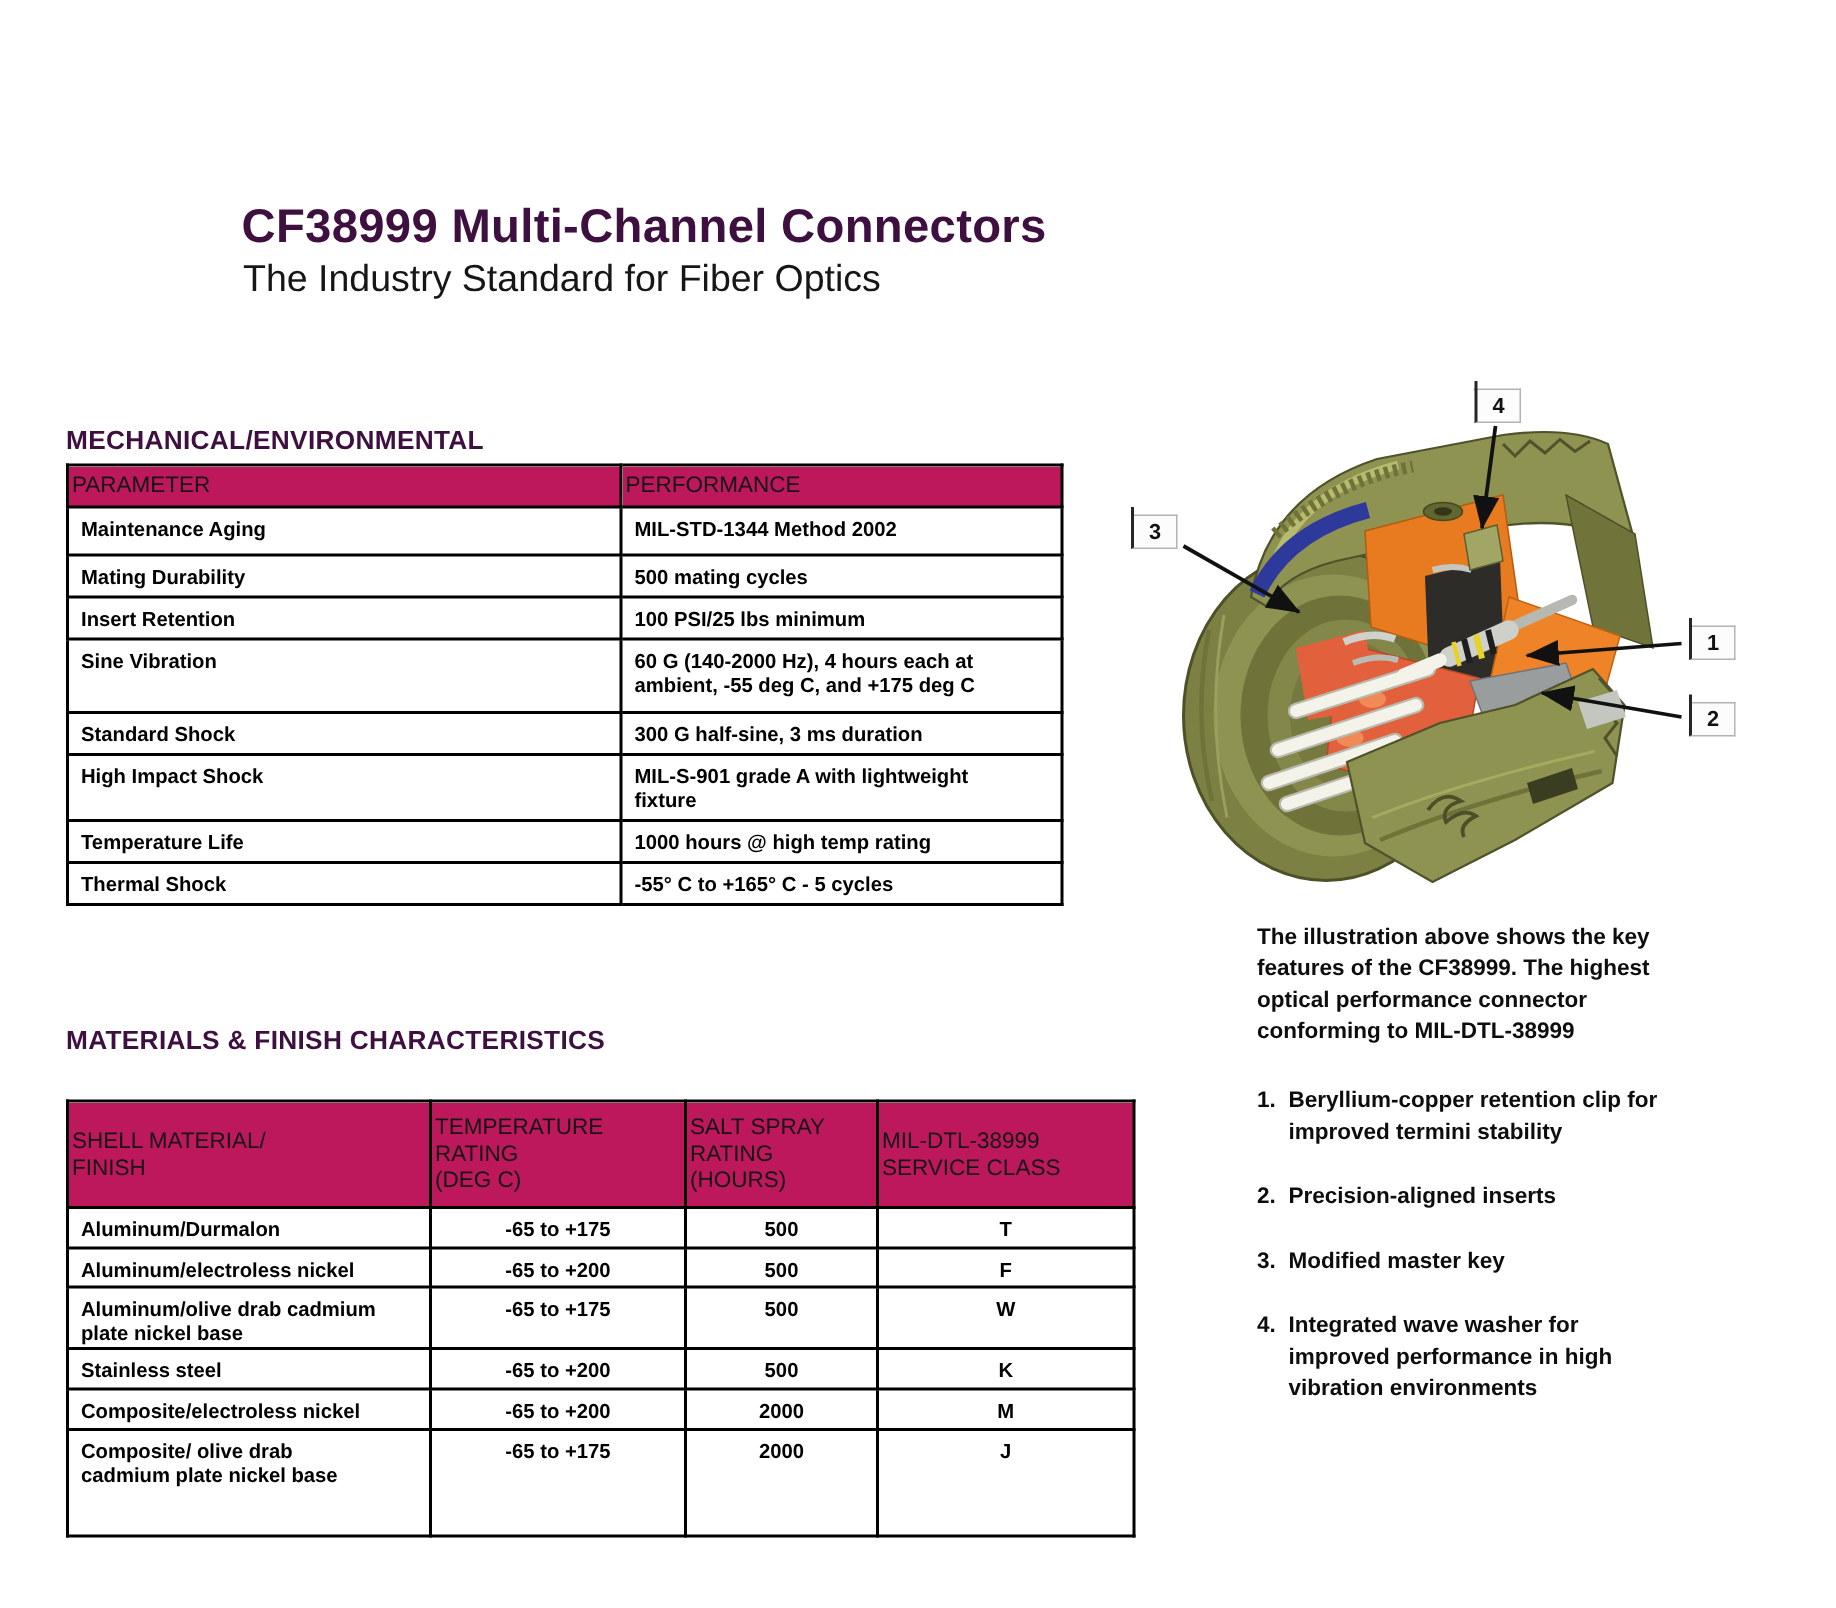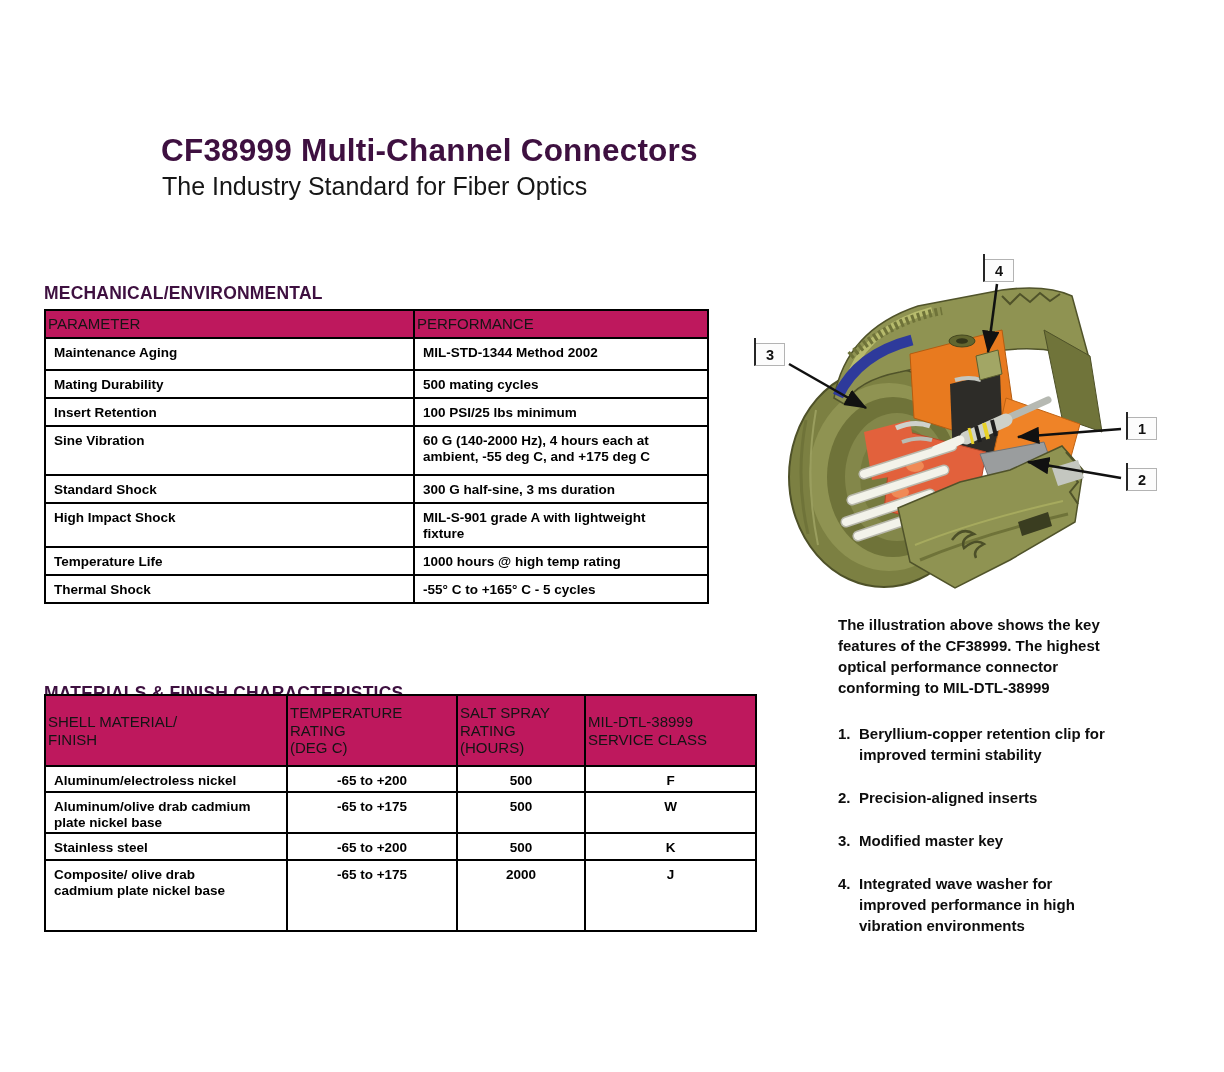--- a/index.html
+++ b/index.html
@@ -21,21 +21,21 @@
   th, td { border:2px solid #000; white-space:pre-line; overflow:hidden; }
   th {
     background:#be185d; font-weight:normal; font-size:15px; line-height:18px;
     text-align:left; vertical-align:middle; color:#141414; padding:2px;
   }
   td {
     font-size:13.5px; line-height:15.5px; font-weight:bold; vertical-align:top;
     padding:6px 8px 2px 8px;
   }
   #mech-table { left:44px; top:309px; width:663px; }
-  #mat-table  { left:44px; top:694px; width:711px;border-radius:11px; }
+  #mat-table  { left:44px; top:733px; width:711px;border-radius:11px; }
   #mat-table th { line-height:17.5px; }
   td.center { text-align:center; }
   tr.rh26{height:26px} tr.rh27{height:27px} tr.rh28{height:28px} tr.rh32{height:32px}
   tr.rh44{height:44px} tr.rh47{height:33px} tr.rh49{height:49px} tr.rh71{height:71px}
 
   
   #right-col { left:838px; top:600px; width:315px; font-size:15px; font-weight:bold; line-height:21px; color:#0d0d0d; }
   #right-col .caption { white-space:pre-line; margin:14px 0 25px 0; }
   .feature { display:flex; margin-bottom:22px; }
   .feature .num { width:21px; flex:none; }
@@ -125,38 +125,50 @@
 RATING
 (DEG C)</th>
       <th>SALT SPRAY
 RATING
 (HOURS)</th>
       <th>MIL-DTL-38999
 SERVICE CLASS</th>
     </tr>
   </thead>
   <tbody>
+    <tr class="rh27">
+      <td>Aluminum/Durmalon</td>
+      <td class="center">-65 to +175</td>
+      <td class="center">500</td>
+      <td class="center">T</td>
+    </tr>
     <tr class="rh26">
       <td>Aluminum/electroless nickel</td>
       <td class="center">-65 to +200</td>
       <td class="center">500</td>
       <td class="center">F</td>
     </tr>
     <tr class="rh47">
       <td>Aluminum/olive drab cadmium
 plate nickel base</td>
       <td class="center">-65 to +175</td>
       <td class="center">500</td>
       <td class="center">W</td>
     </tr>
     <tr class="rh27">
       <td>Stainless steel</td>
       <td class="center">-65 to +200</td>
       <td class="center">500</td>
       <td class="center">K</td>
+    </tr>
+    <tr class="rh27">
+      <td>Composite/electroless nickel</td>
+      <td class="center">-65 to +200</td>
+      <td class="center">2000</td>
+      <td class="center">M</td>
     </tr>
     <tr class="rh71">
       <td>Composite/ olive drab
 cadmium plate nickel base</td>
       <td class="center">-65 to +175</td>
       <td class="center">2000</td>
       <td class="center">J</td>
     </tr>
   </tbody>
 </table>

